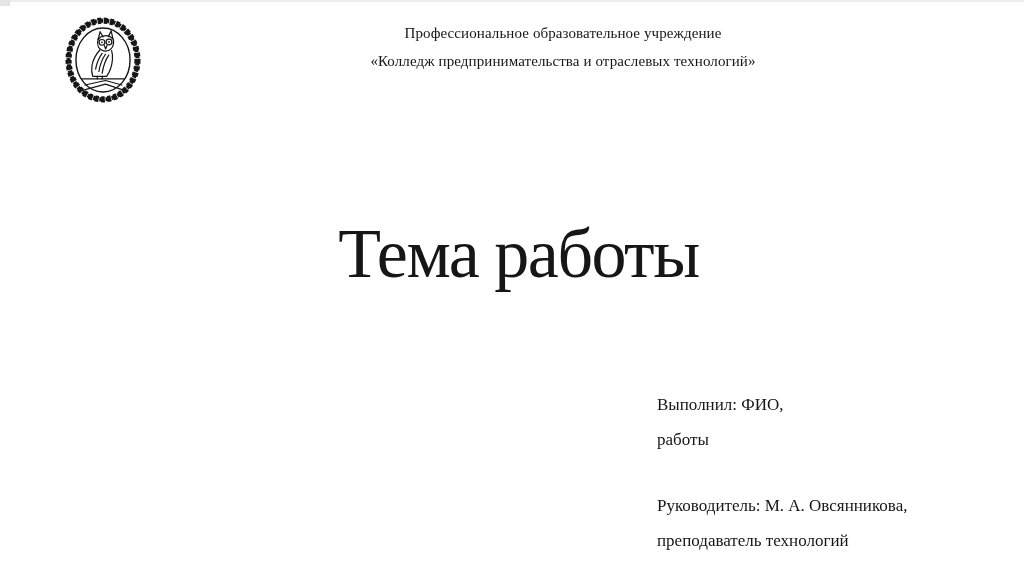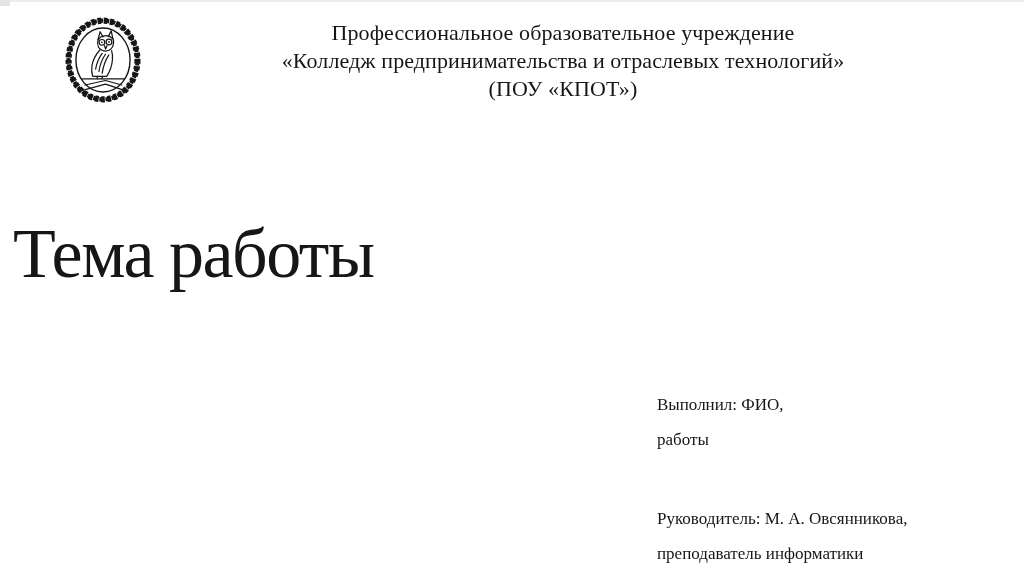--- a/index.html
+++ b/index.html
@@ -40,50 +40,51 @@
   }
   .logo svg { width: 100%; height: 100%; display: block; }
 
   
   .header {
     position: absolute;
     left: 102px;
     right: 0;
     top: 19px;
     text-align: center;
-    font-size: 22px;
+    font-size: 15px;
     line-height: 28px;
     letter-spacing: 0.1px;
   }
   .header .line-bold { font-weight: normal; }
 
   
   .title {
     position: absolute;
     left: 13px;
     width: 1011px;
     top: 219px;
     margin: 0;
+    text-align: center;
     font-size: 70px;
     font-weight: normal;
     line-height: 1;
     letter-spacing: -1.5px;
     white-space: nowrap;
   }
 
   
   .credits {
     position: absolute;
     left: 657px;
     top: 387px;
     font-size: 17px;
     line-height: 35px;
   }
   .credits p { margin: 0; }
-  .credits .supervisor { margin-top: 44px; }
+  .credits .supervisor { margin-top: 31px; }
 </style>
 </head>
 <body>
 
 <div class="slide">
 
   <div class="top-edge"></div>
   <div class="corner-artifact"></div>
 
   <div class="logo">
@@ -119,29 +120,28 @@
 
         <path d="M28 86.5 L53 81 L73 86.5"></path>
         <path d="M25 93 L53 85.5 L76 93"></path>
       </g>
     </svg>
   </div>
 
   <div class="header">
     <div class="line">Профессиональное образовательное учреждение</div>
     <div class="line line-bold">«Колледж предпринимательства и отраслевых технологий»</div>
-    <div class="line">(ПОУ «КПОТ»)</div>
   </div>
 
   <h1 class="title">Тема работы</h1>
 
   <div class="credits">
     <p class="author">
       <span>Выполнил: ФИО,</span><br>
       <span>работы</span>
     </p>
     <p class="supervisor">
       <span>Руководитель: М. А. Овсянникова,</span><br>
-      <span>преподаватель информатики</span>
+      <span>преподаватель технологий</span>
     </p>
   </div>
 
 </div>
 
 </body></html>

